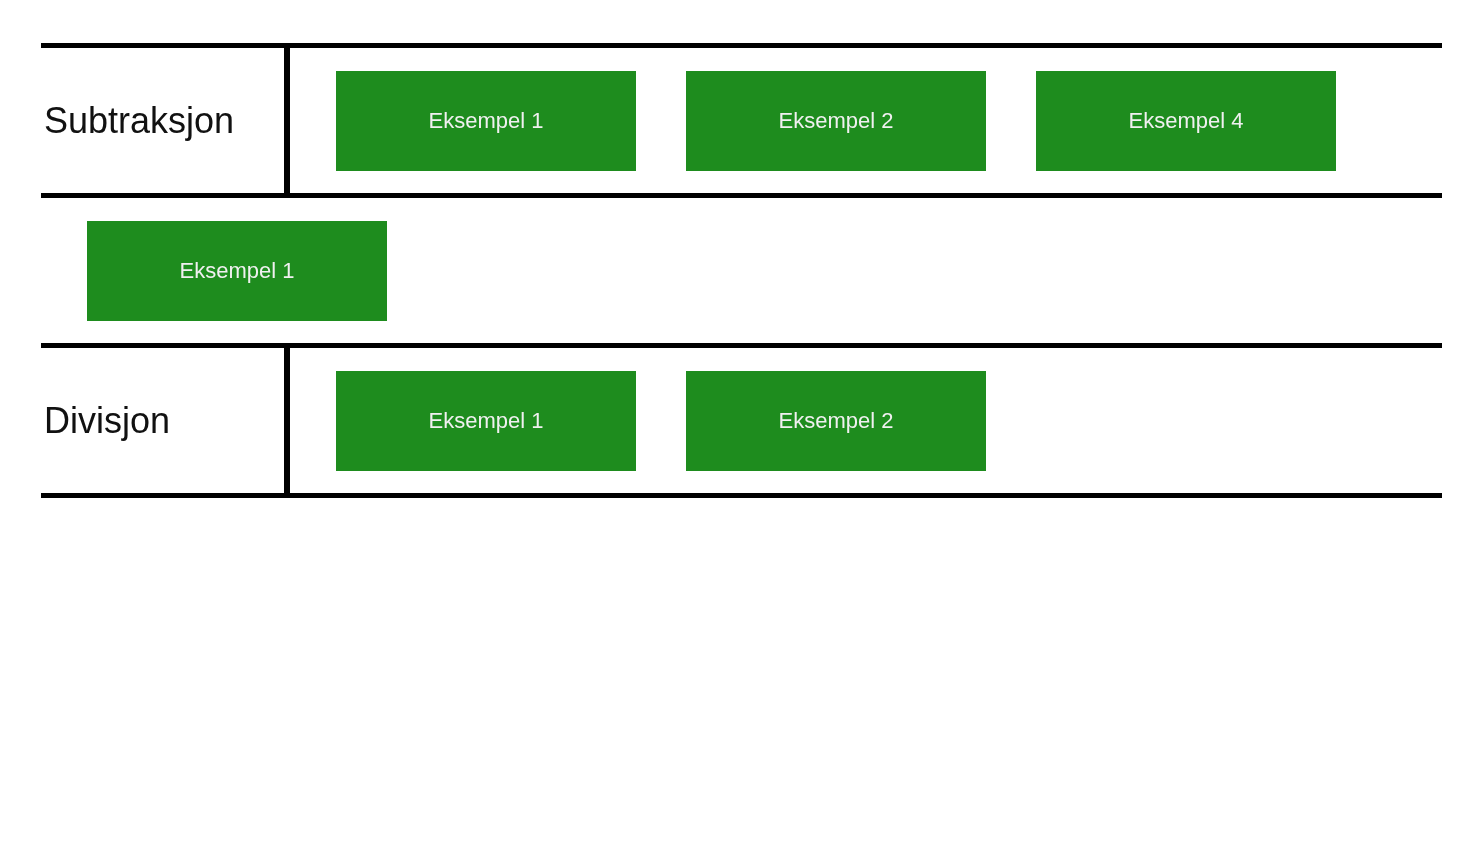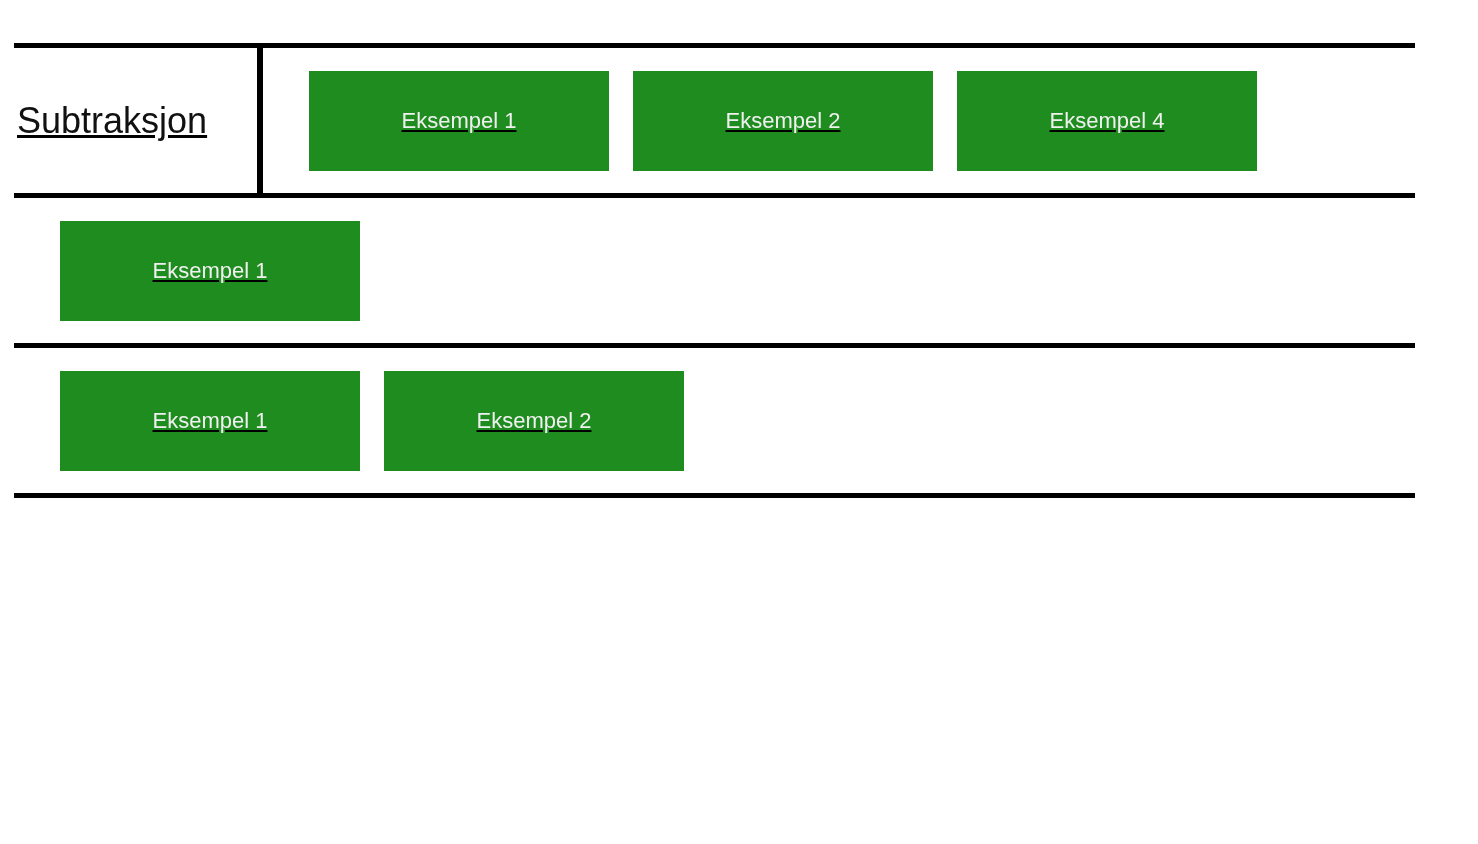--- a/index.html
+++ b/index.html
@@ -10,27 +10,26 @@
   }
   .stage {
     position: relative;
     width: 1478px;
     height: 844px;
     background: var(--page-bg, #ffffff);
     overflow: hidden;
   }
   .examples-table {
     position: absolute;
-    left: 14px;
+    left: 41px;
     top: 43px;
     width: 1401px;
     border-top: 5px solid var(--border-color, #000);
     border-bottom: 5px solid var(--border-color, #000);
     box-sizing: content-box;
-    text-decoration: underline;
   }
   .table-row {
     display: flex;
     height: 145px;
     align-items: stretch;
   }
   .table-row.has-divider {
     border-bottom: 5px solid var(--border-color, #000);
   }
   .label-cell {
@@ -46,21 +45,21 @@
     font-size: 36px;
     line-height: 1.2;
     color: var(--label-color, #111111);
     white-space: nowrap;
   }
   .content-cell {
     flex: 1 1 auto;
     display: flex;
     align-items: center;
     padding-left: 46px;
-    gap: 24px;
+    gap: 50px;
     box-sizing: border-box;
   }
   .example-button {
     width: 300px;
     height: 100px;
     flex: 0 0 300px;
     background: var(--button-bg, #1e8c1e);
     color: var(--button-text, #f0f0f0);
     border: none;
     border-radius: 0;
@@ -90,20 +89,23 @@
       </div>
     </div>
 
     <div class="table-row has-divider">
       <div class="content-cell">
         <button class="example-button">Eksempel 1</button>
       </div>
     </div>
 
     <div class="table-row">
+      <div class="label-cell">
+        <span class="row-label">Divisjon</span>
+      </div>
       <div class="content-cell">
         <button class="example-button">Eksempel 1</button>
         <button class="example-button">Eksempel 2</button>
       </div>
     </div>
 
   </div>
 </div>
 
 </body></html>

